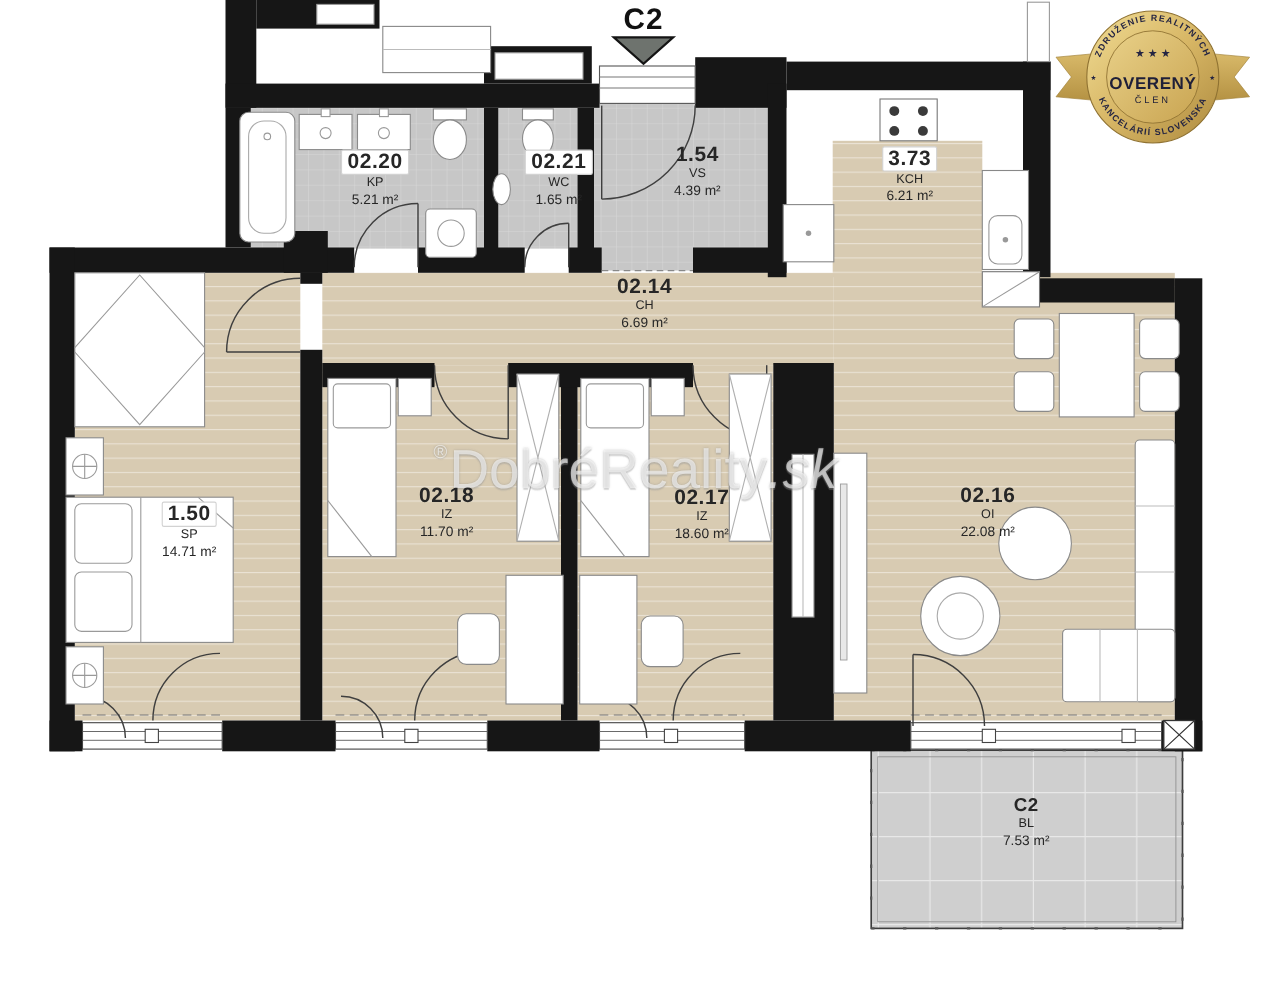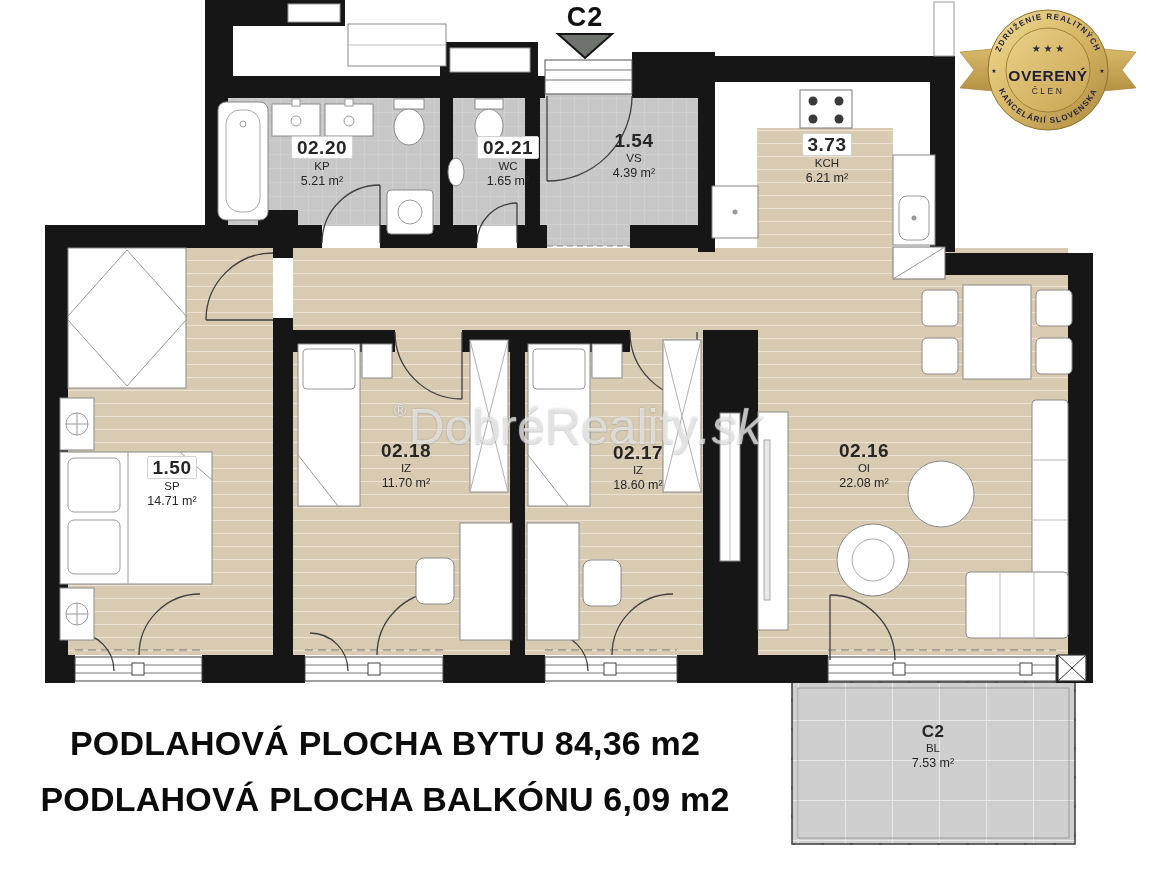--- a/index.html
+++ b/index.html
@@ -244,70 +244,71 @@
 
     <g>
       <polygon points="558,34 612,34 585,58" fill="#6e736e" stroke="#141414" stroke-width="2"></polygon>
     </g>
   </svg>
 
   <div class="watermark"><span class="wm-reg">®</span><span>DobréReality</span><span class="wm-sk">.sk</span></div>
 
   <div class="entrance-c2">C2</div>
 
-  <div class="rlabel" style="left:262px;top:136px;width:120px;">
+  <div class="rlabel" style="left:281px;top:136px;width:120px;">
     <span class="code chip">02.20</span>
     <span class="abbr">KP</span>
     <span class="area">5.21 m²</span>
   </div>
   <div class="rlabel" style="left:448px;top:136px;width:120px;">
     <span class="code chip">02.21</span>
     <span class="abbr">WC</span>
     <span class="area">1.65 m²</span>
   </div>
   <div class="rlabel" style="left:574px;top:130px;width:120px;">
     <span class="code">1.54</span>
     <span class="abbr">VS</span>
     <span class="area">4.39 m²</span>
   </div>
   <div class="rlabel" style="left:767px;top:133px;width:120px;">
     <span class="code chip">3.73</span>
     <span class="abbr">KCH</span>
     <span class="area">6.21 m²</span>
   </div>
+  <div class="rlabel" style="left:526px;top:250px;width:120px;">
+    <span class="code">02.14</span>
+    <span class="abbr">CH</span>
+    <span class="area">6.69 m²</span>
+  </div>
   <div class="rlabel" style="left:112px;top:456px;width:120px;">
     <span class="code chip">1.50</span>
     <span class="abbr">SP</span>
     <span class="area">14.71 m²</span>
   </div>
   <div class="rlabel" style="left:346px;top:440px;width:120px;">
     <span class="code">02.18</span>
     <span class="abbr">IZ</span>
     <span class="area">11.70 m²</span>
   </div>
   <div class="rlabel" style="left:578px;top:442px;width:120px;">
     <span class="code">02.17</span>
     <span class="abbr">IZ</span>
     <span class="area">18.60 m²</span>
   </div>
-  <div class="rlabel" style="left:804px;top:440px;width:120px;">
+  <div class="rlabel" style="left:838px;top:440px;width:120px;">
     <span class="code">02.16</span>
     <span class="abbr">OI</span>
     <span class="area">22.08 m²</span>
   </div>
   <div class="rlabel balc-label" style="left:873px;top:722px;width:120px;">
     <span class="code">C2</span>
     <span class="abbr">BL</span>
     <span class="area">7.53 m²</span>
   </div>
 
-  <div class="summary">
-    <p class="l1">PODLAHOVÁ PLOCHA BYTU 84,36 m2</p>
-    <p class="l2">PODLAHOVÁ PLOCHA BALKÓNU 6,09 m2</p>
-  </div>
 
   <svg class="badge-svg" width="200" height="145" viewBox="0 0 200 145">
     <defs>
       <linearGradient id="gMain" x1="0" y1="0" x2="1" y2="1">
         <stop offset="0" stop-color="#f1dd95"></stop>
           <stop offset="0.5" stop-color="#d7b665"></stop>
           <stop offset="1" stop-color="#ad8a3e"></stop>
       </linearGradient>
       <linearGradient id="gInner" x1="0" y1="0" x2="1" y2="1">
         <stop offset="0" stop-color="#e9d189"></stop>

